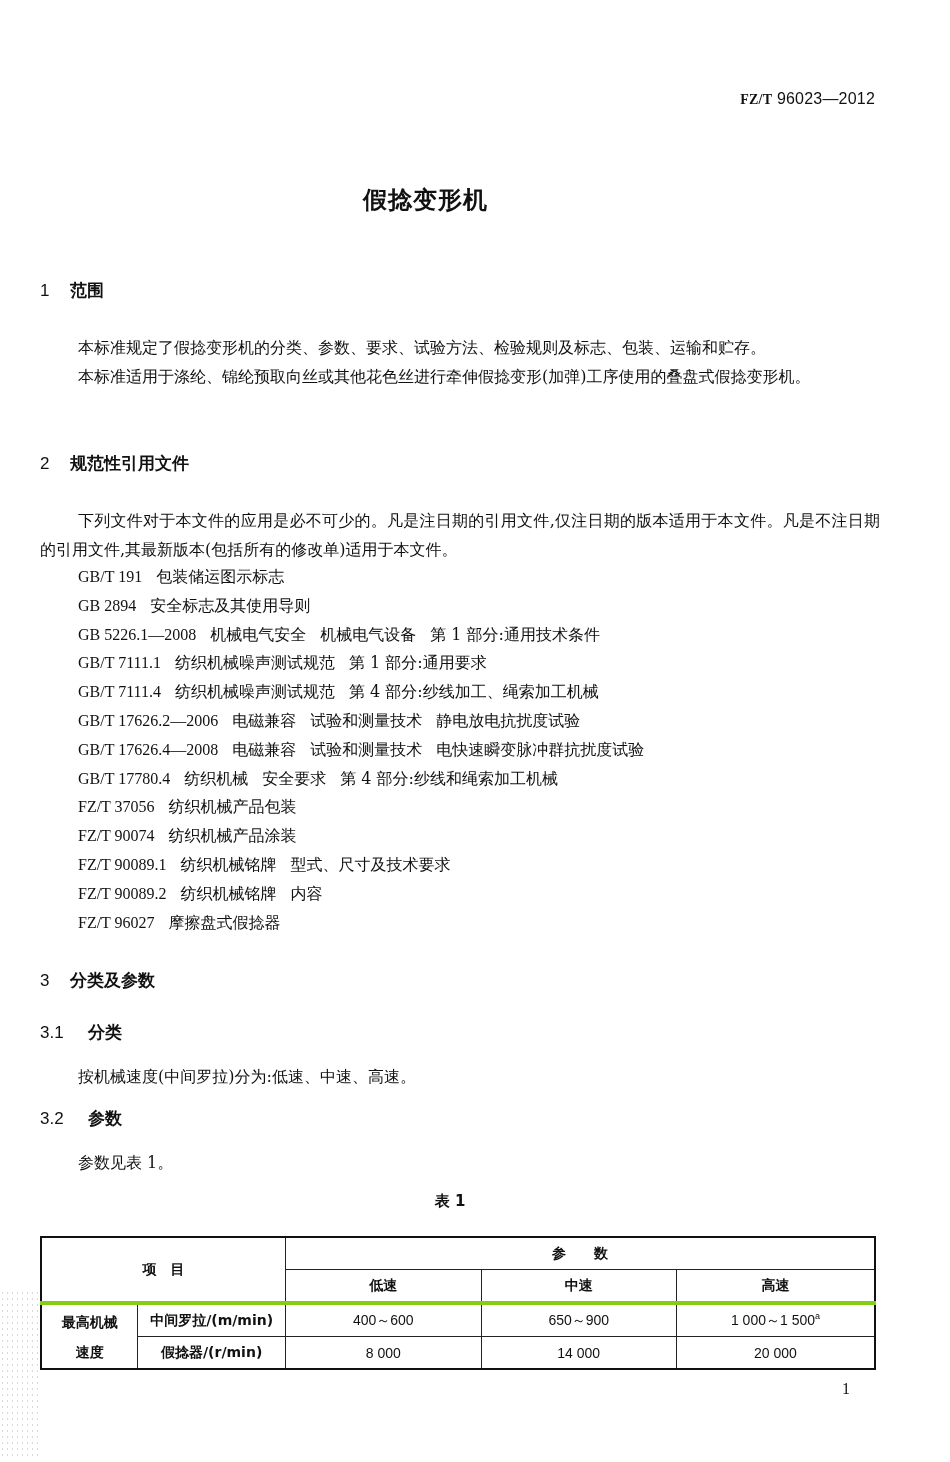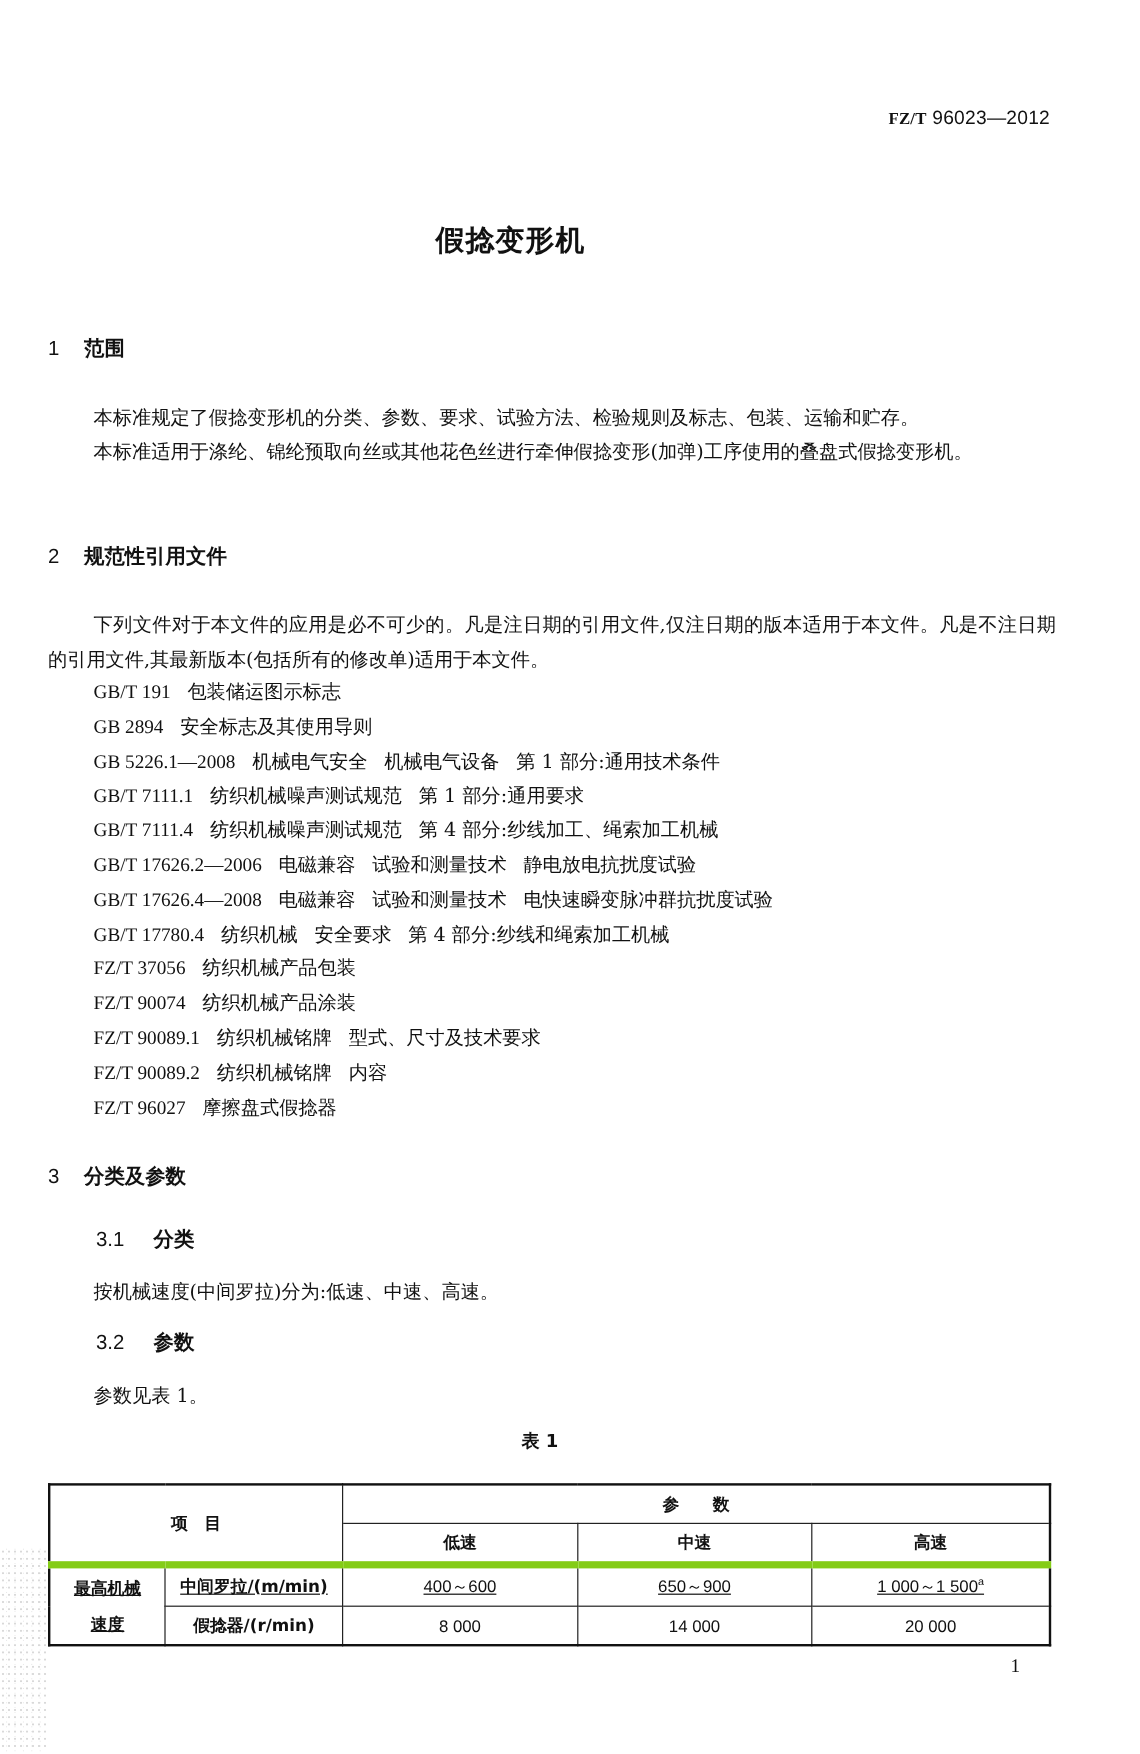--- a/index.html
+++ b/index.html
@@ -48,21 +48,20 @@
       font-size: 17px;
     }
     .sec-heading .num {
       font-family: "Liberation Sans", sans-serif;
       font-weight: normal;
       display: inline-block;
       width: 30px;
     }
     .sec-heading .num.sub {
       width: 48px;
-      margin-left: 40px;
     }
     .para {
       position: absolute;
       left: 40px;
       width: 840px;
       font-size: 16px;
       line-height: 29px;
       text-indent: 38px;
       text-align: justify;
     }
@@ -119,22 +118,21 @@
       font-size: 14px;
     }
     .param-table .sup {
       font-size: 9px;
       vertical-align: super;
     }
     .param-table tr.body-row td {
       border-top: 1px solid #222;
     }
     .param-table tr.first-body td {
-      border-top: 6px solid #84cc16;
-      text-decoration: underline;
+      border-top: 4px solid #84cc16;
     }
     .page-number {
       position: absolute;
       top: 1380px;
       left: 842px;
       font-family: "Liberation Serif", serif;
       font-size: 16px;
     }
     .scan-noise {
       position: absolute;

